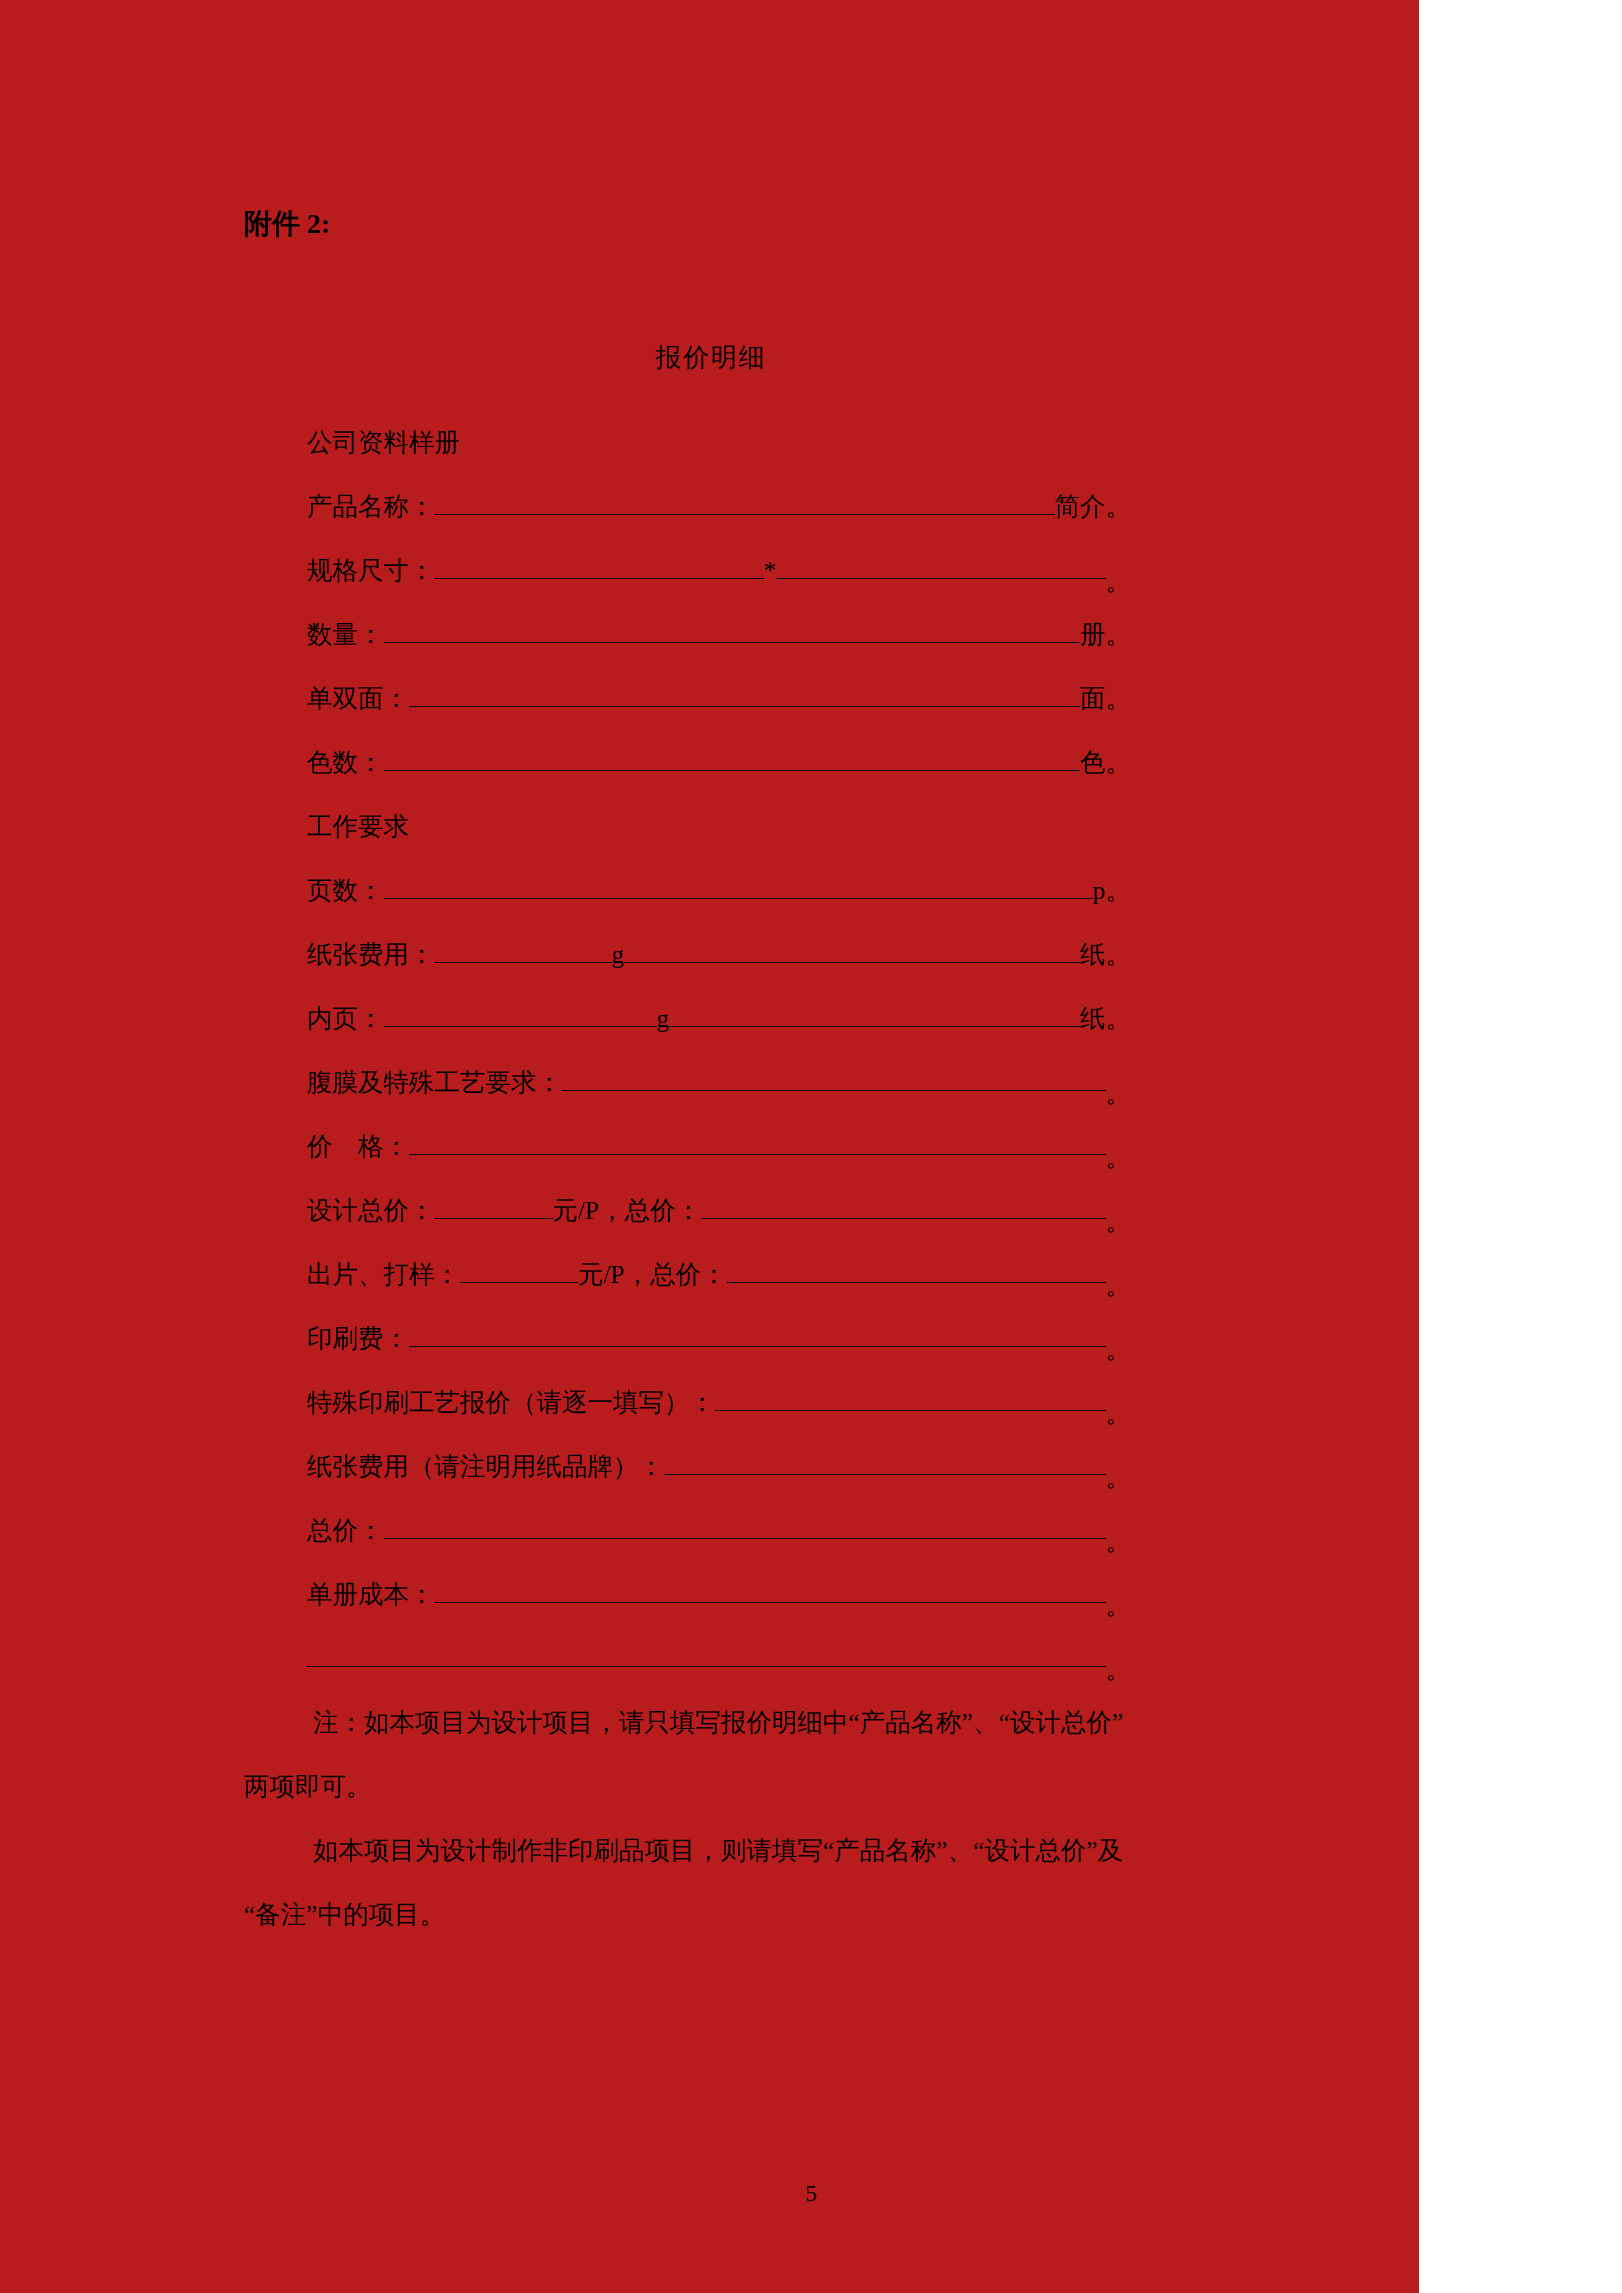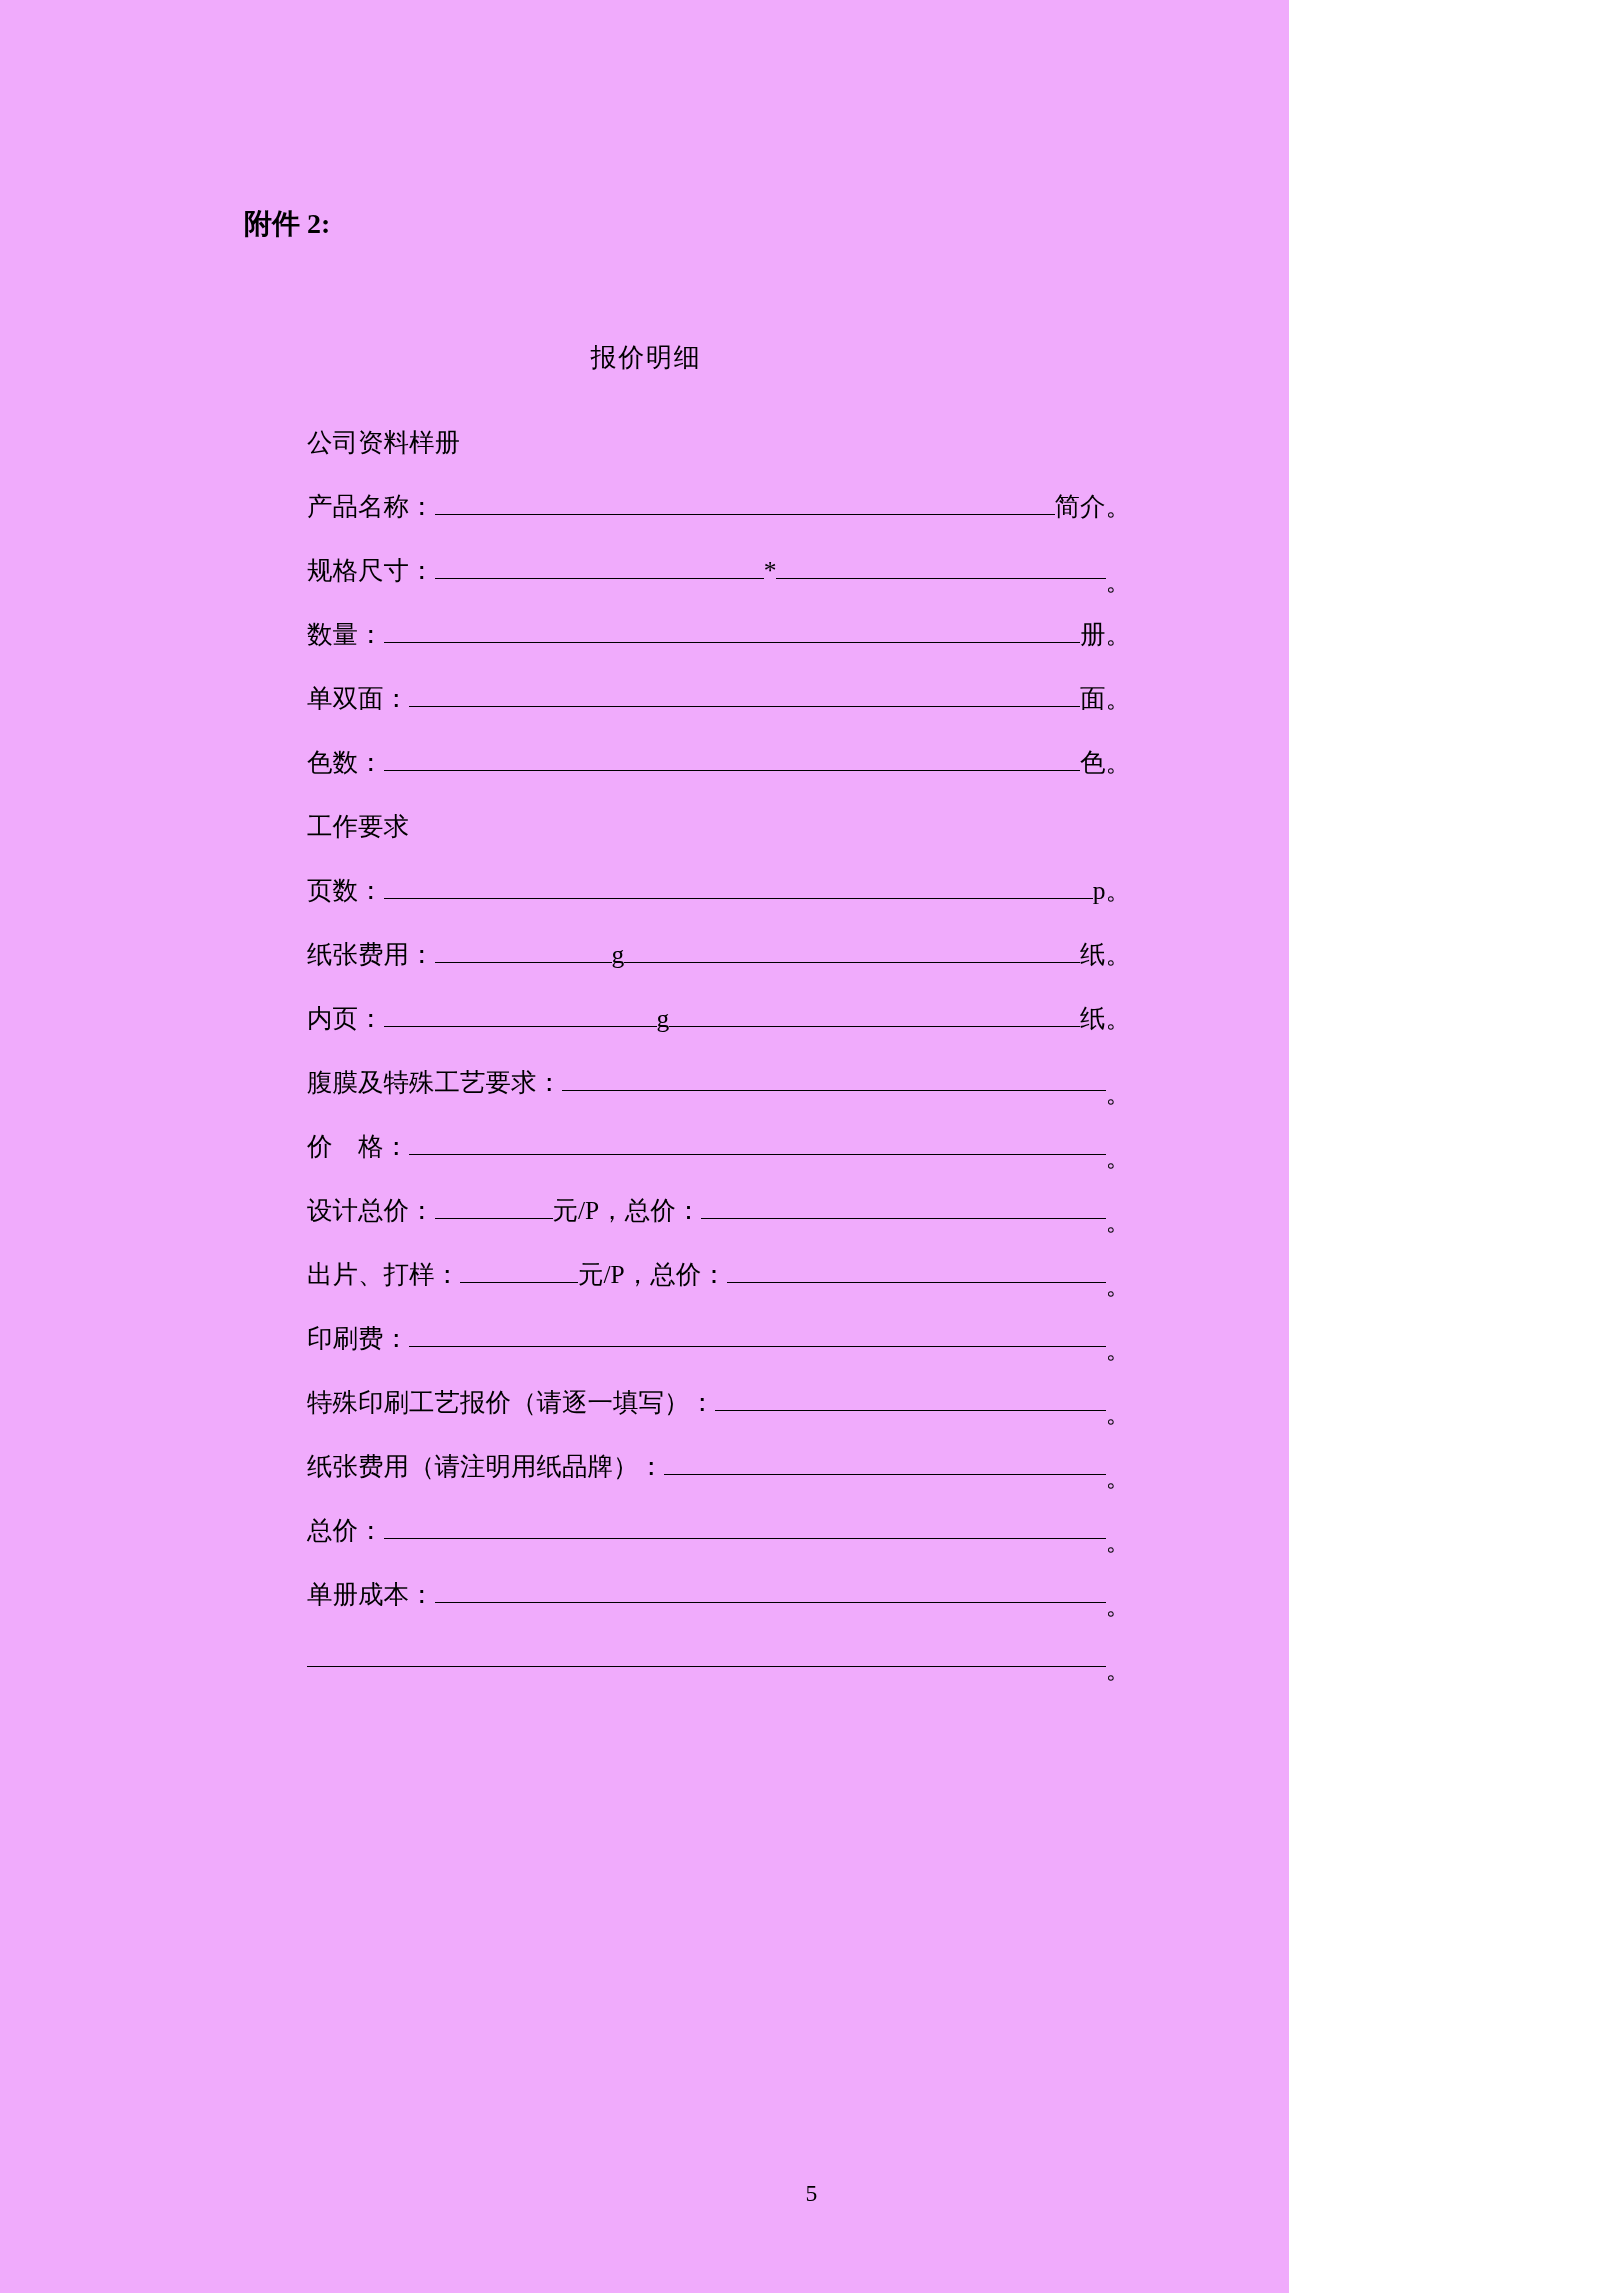--- a/index.html
+++ b/index.html
@@ -1,20 +1,20 @@
 <!DOCTYPE html>
 <html style="font-size:14.5px"><head>
 <meta charset="utf-8">
 <style>
   * { margin: 0; padding: 0; box-sizing: border-box; }
   html, body { background: #ffffff; }
   .page {
-    width: 1289px;
+    width: 1419px;
     height: 2294px;
-    background: #f0abfc;
+    background: #b91c1c;
     color: #000000;
     font-family: "Liberation Serif", "DejaVu Serif", serif;
     padding: 205px 241px 0 244px;
     position: relative;
     overflow: hidden;
   }
   .attachment {
     font-size: 28px;
     font-weight: 700;
   }
@@ -202,17 +202,23 @@
     </div>
 
 
     <div class="row">
       <span class="u"></span>
       <span class="sfx low">。</span>
     </div>
 
   </div>
 
+  <div class="notes">
+    <div class="note-line indent">注：如本项目为设计项目，请只填写报价明细中“产品名称”、“设计总价”</div>
+    <div class="note-line">两项即可。</div>
+    <div class="note-line indent">如本项目为设计制作非印刷品项目，则请填写“产品名称”、“设计总价”及</div>
+    <div class="note-line">“备注”中的项目。</div>
+  </div>
 
   <div class="page-number">5</div>
 
 </div>
 
 
 </body></html>

